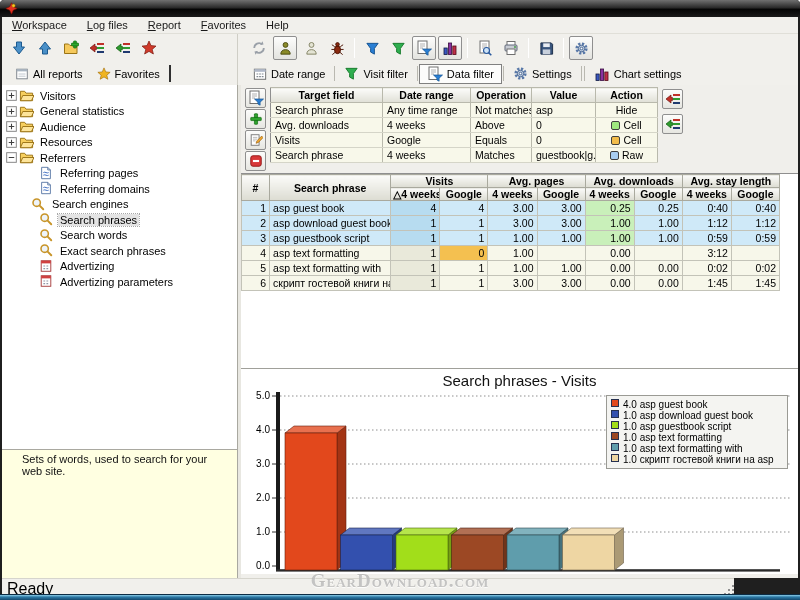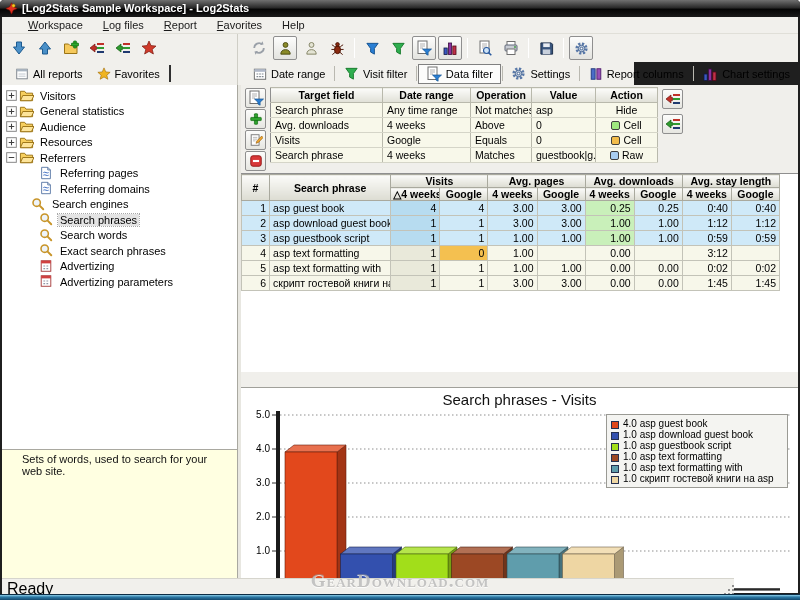--- a/index.html
+++ b/index.html
@@ -9,37 +9,37 @@
   
   #titlebar { position:absolute; left:0; top:0; width:800px; height:17px;
     background:linear-gradient(#707070,#2a2a2a 45%,#050505 55%,#1a1a1a);
     border-radius:4px 4px 0 0; color:#fff; }
   #titlebar .icon { position:absolute; left:5px; top:2px; width:13px; height:13px; }
   #title-text { position:absolute; left:22px; top:0; line-height:17px; font-size:11px; font-weight:bold;
     text-shadow:0 1px 2px #000; white-space:nowrap; }
 
   
   #menubar { position:absolute; left:2px; top:17px; width:796px; height:17px; background:#f1f0ec;
-    display:flex; align-items:center; padding-left:16px; border-bottom:1px solid #e0dfd8; }
+    display:flex; align-items:center; padding-left:0; border-bottom:1px solid #e0dfd8; }
   .menu-item { font-size:11px; color:#1a1a1a; padding:0 10px; height:17px; line-height:16px; cursor:default; }
   .menu-item u { text-decoration:underline; }
 
   
   #tbrow { position:absolute; left:2px; top:34px; width:796px; height:28px; background:#f1f0ec; }
   #tb-left { position:absolute; left:0; top:0; width:236px; height:28px; display:flex; align-items:center; padding-left:5px; gap:2px; border-right:1px solid #cfcec6; }
   #tb-right { position:absolute; left:239px; top:0; width:557px; height:28px; display:flex; align-items:center; padding-left:6px; gap:2px; }
   .tb-btn { width:24px; height:24px; display:inline-flex; align-items:center; justify-content:center;
     background:none; border:1px solid transparent; border-radius:2px; }
   .tb-btn.pressed { background:linear-gradient(#fdfdfc,#e3e3df); border:1px solid #8f8f8f; }
   .tb-btn .icon, .rtab .icon, .ltab .icon { display:inline-block; }
   .icon svg { display:block; }
   .tb-sep { width:1px; height:20px; background:#c6c5bd; border-right:1px solid #fff; margin:0 3px; }
 
   
-  #rowB { position:absolute; left:2px; top:62px; width:632px; height:23px; background:#f1f0ec; }
+  #rowB { position:absolute; left:2px; top:62px; width:796px; height:23px; background:#f1f0ec; }
   #ltabs { position:absolute; left:0; top:0; width:236px; height:23px; display:flex; align-items:center; padding-left:6px; border-right:1px solid #cfcec6; }
   .ltab { display:flex; align-items:center; gap:4px; font-size:11px; padding:2px 7px; background:none; border:none; }
   #ltabs .bar { width:2px; height:17px; background:#303030; margin-left:2px; }
   #rtabs { position:absolute; left:239px; top:0; width:557px; height:23px; display:flex; align-items:center; padding-left:4px; }
   .rtab { display:flex; align-items:center; gap:4px; font-size:11px; height:20px; padding:0 7px; background:none; border:1px solid transparent; white-space:nowrap; }
   .rtab.active { background:#fcfcfb; border:1px solid #808080; }
   .rtab-sep { width:1px; height:15px; background:#b9b8b0; margin:0 1px; }
 
   
   #main { position:absolute; left:2px; top:85px; width:796px; height:493px; background:#f1f0ec; }
@@ -78,25 +78,25 @@
   .rpt td.num, .rpt td.val { text-align:right; }
   .rpt td.phrase { text-align:left; }
   tr.tone-blue td { background:#cfe9f8; }
   tr.tone-blue td.sorted { background:#b7dcf0; }
   tr.tone-cream td { background:#f7f7ea; }
   tr.tone-cream td.sorted { background:#e9e9da; }
   tr.tone-blue td.cell-green, tr.tone-cream td.cell-green { background:#c9f0ba; }
   tr.tone-blue td.cell-orange, tr.tone-cream td.cell-orange { background:#f4c050; }
 
   
-  #chartpanel { position:absolute; left:0; top:302px; width:557px; height:206px; background:#fff; border-top:1px solid #a0a09a; }
+  #chartpanel { position:absolute; left:0; top:283px; width:557px; height:206px; background:#fff; border-top:1px solid #a0a09a; }
   #chart-title { text-align:center; font-size:15px; color:#111; margin-top:3px; }
   #chart-svg { position:absolute; left:2px; top:20px; }
   #legend { position:absolute; top:26px; right:10px; width:182px; background:#f4f4f1; border:1px solid #9a9a94; padding:3px 4px; }
-  .lg-row { display:flex; align-items:flex-end; gap:4px; font-size:10px; height:11px; white-space:nowrap; overflow:hidden; }
+  .lg-row { display:flex; align-items:flex-start; gap:4px; font-size:10px; height:11px; white-space:nowrap; overflow:hidden; }
   .lg-sw { width:8px; height:8px; border:1px solid #26304f; flex:none; }
 
   
   #statusbar { position:absolute; left:2px; top:578px; width:732px; height:16px; background:#f1f0ec; border-top:1px solid #d6d5cd; font-size:16px;padding-left:45px; }
   #status-text { position:absolute; left:5px; top:1px; }
   #grip { position:absolute; right:4px; bottom:3px; width:2px; height:2px; background:#909090;
     box-shadow:-4px 4px 0 #909090, 0 4px 0 #909090, 4px 4px 0 #909090, 4px 0 0 #909090, 4px -4px 0 #909090; }
   #bottombar { position:absolute; left:0; top:594px; width:800px; height:6px;
     background:linear-gradient(#8fd0ea,#2d7aa6 40%,#14496e); border-top:1px solid #0c2c44; }
 
@@ -108,21 +108,20 @@
 <body>
 
 <div id="win">
   <div id="titlebar">
     <span class="icon" id="app-logo">
         <svg width="13" height="13" viewBox="0 0 16 16">
           <path d="M8 1l2.2 4.8L15 8l-4.8 2.2L8 15 5.8 10.2 1 8l4.8-2.2z" fill="#e03020" stroke="#7a1008" stroke-width="0.8"></path>
           <circle cx="10.5" cy="4.5" r="2" fill="#f8c820" stroke="#9a7200" stroke-width="0.6"></circle>
         </svg>
       </span>
-    <span id="title-text">[Log2Stats Sample Workspace] - Log2Stats</span>
   </div>
 
   <div id="menubar">
       <div class="menu-item"><u>W</u>orkspace</div>
       <div class="menu-item"><u>L</u>og files</div>
       <div class="menu-item"><u>R</u>eport</div>
       <div class="menu-item"><u>F</u>avorites</div>
       <div class="menu-item">Help</div>
     </div>
 
@@ -349,29 +348,20 @@
           <span class="icon">
             <svg width="15" height="15" viewBox="0 0 16 16">
               <circle cx="8" cy="8" r="5" fill="none" stroke="#5878a8" stroke-width="3" stroke-dasharray="2.3,1.6"></circle>
               <circle cx="8" cy="8" r="3.4" fill="#c8d4e4" stroke="#40608f"></circle>
               <circle cx="8" cy="8" r="1.4" fill="#fff" stroke="#40608f"></circle>
             </svg>
           </span>
           <span>Settings</span>
         </button>
         <div class="rtab-sep"></div>
-        <button class="rtab">
-          <span class="icon">
-            <svg width="14" height="14" viewBox="0 0 16 16">
-              <rect x="2.5" y="2" width="4.5" height="12" fill="#4a6cc8" stroke="#1c3478"></rect>
-              <rect x="9" y="2" width="4.5" height="12" fill="#9a50b8" stroke="#4a1868"></rect>
-            </svg>
-          </span>
-          <span>Report columns</span>
-        </button>
         <div class="rtab-sep"></div>
         <button class="rtab">
           <span class="icon">
             <svg width="16" height="16" viewBox="0 0 16 16">
               <rect x="2" y="8" width="3.2" height="6.5" fill="#3a58c0" stroke="#101840" stroke-width="0.8"></rect>
               <rect x="6.4" y="3" width="3.2" height="11.5" fill="#8a30a0" stroke="#3a1040" stroke-width="0.8"></rect>
               <rect x="10.8" y="6" width="3.2" height="8.5" fill="#c03048" stroke="#500818" stroke-width="0.8"></rect>
             </svg>
           </span>
           <span>Chart settings</span>

